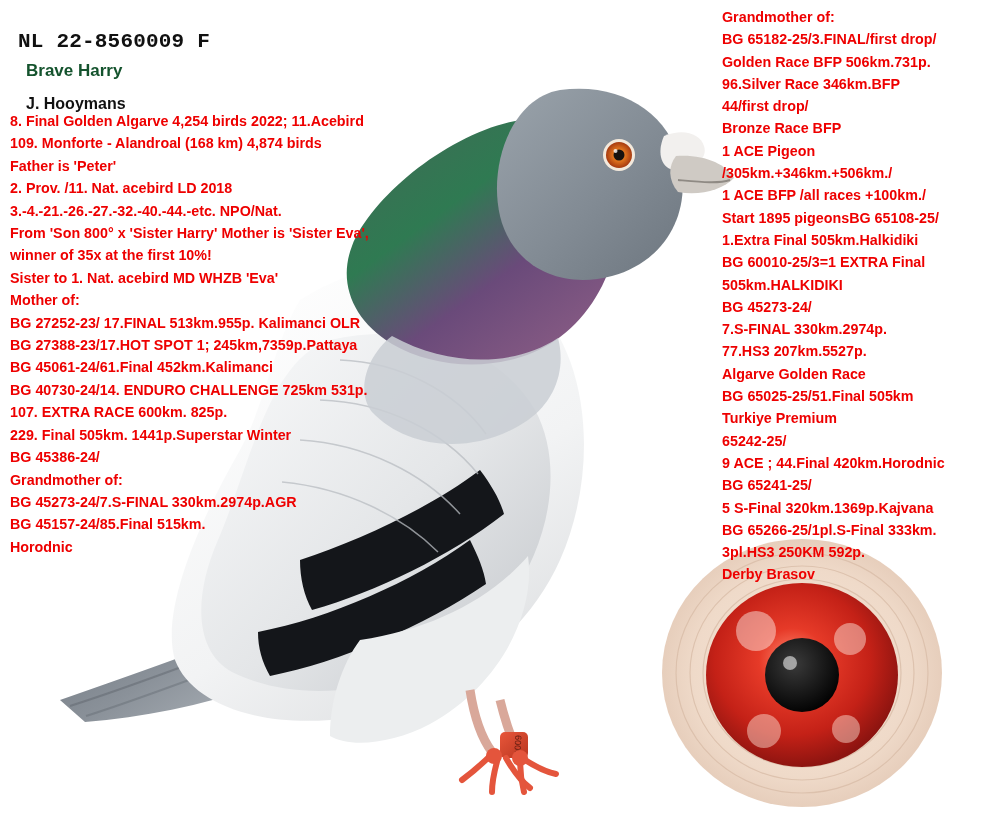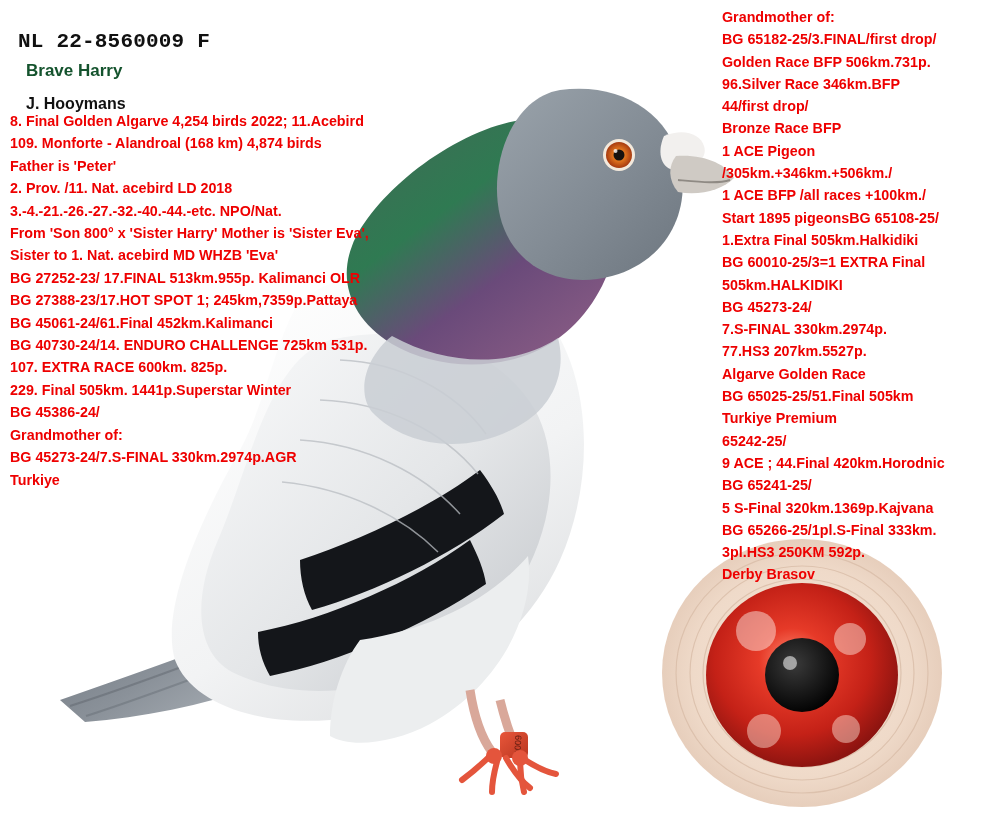--- a/index.html
+++ b/index.html
@@ -237,31 +237,34 @@
   <div class="bird-name">Brave Harry</div>
   <div class="fancier">J. Hooymans</div>
 
   <div class="left-col">
     <div class="line">8. Final Golden Algarve 4,254 birds 2022; 11.Acebird</div>
     <div class="line">109. Monforte - Alandroal (168 km) 4,874 birds</div>
     <div class="line">Father is 'Peter'</div>
     <div class="line">2. Prov. /11. Nat. acebird LD 2018</div>
     <div class="line">3.-4.-21.-26.-27.-32.-40.-44.-etc. NPO/Nat.</div>
     <div class="line">From 'Son 800° x 'Sister Harry' Mother is 'Sister Eva',</div>
+    <div class="line">winner of 35x at the first 10%!</div>
     <div class="line">Sister to 1. Nat. acebird MD WHZB 'Eva'</div>
+    <div class="line">Mother of:</div>
     <div class="line">BG 27252-23/ 17.FINAL 513km.955p. Kalimanci OLR</div>
     <div class="line">BG 27388-23/17.HOT SPOT 1; 245km,7359p.Pattaya</div>
     <div class="line">BG 45061-24/61.Final 452km.Kalimanci</div>
     <div class="line">BG 40730-24/14. ENDURO CHALLENGE 725km 531p.</div>
     <div class="line">107. EXTRA RACE 600km. 825p.</div>
     <div class="line">229. Final  505km. 1441p.Superstar Winter</div>
     <div class="line">BG 45386-24/</div>
     <div class="line">Grandmother of:</div>
     <div class="line">BG 45273-24/7.S-FINAL 330km.2974p.AGR</div>
-    <div class="line">Turkiye</div>
+    <div class="line">BG  45157-24/85.Final 515km.</div>
+    <div class="line">Horodnic</div>
   </div>
 
   <div class="right-col">
     <div class="line">Grandmother of:</div>
     <div class="line">BG 65182-25/3.FINAL/first drop/</div>
     <div class="line">Golden Race BFP 506km.731p.</div>
     <div class="line">96.Silver Race 346km.BFP</div>
     <div class="line">44/first drop/</div>
     <div class="line">Bronze Race BFP</div>
     <div class="line">1 ACE Pigeon</div>

